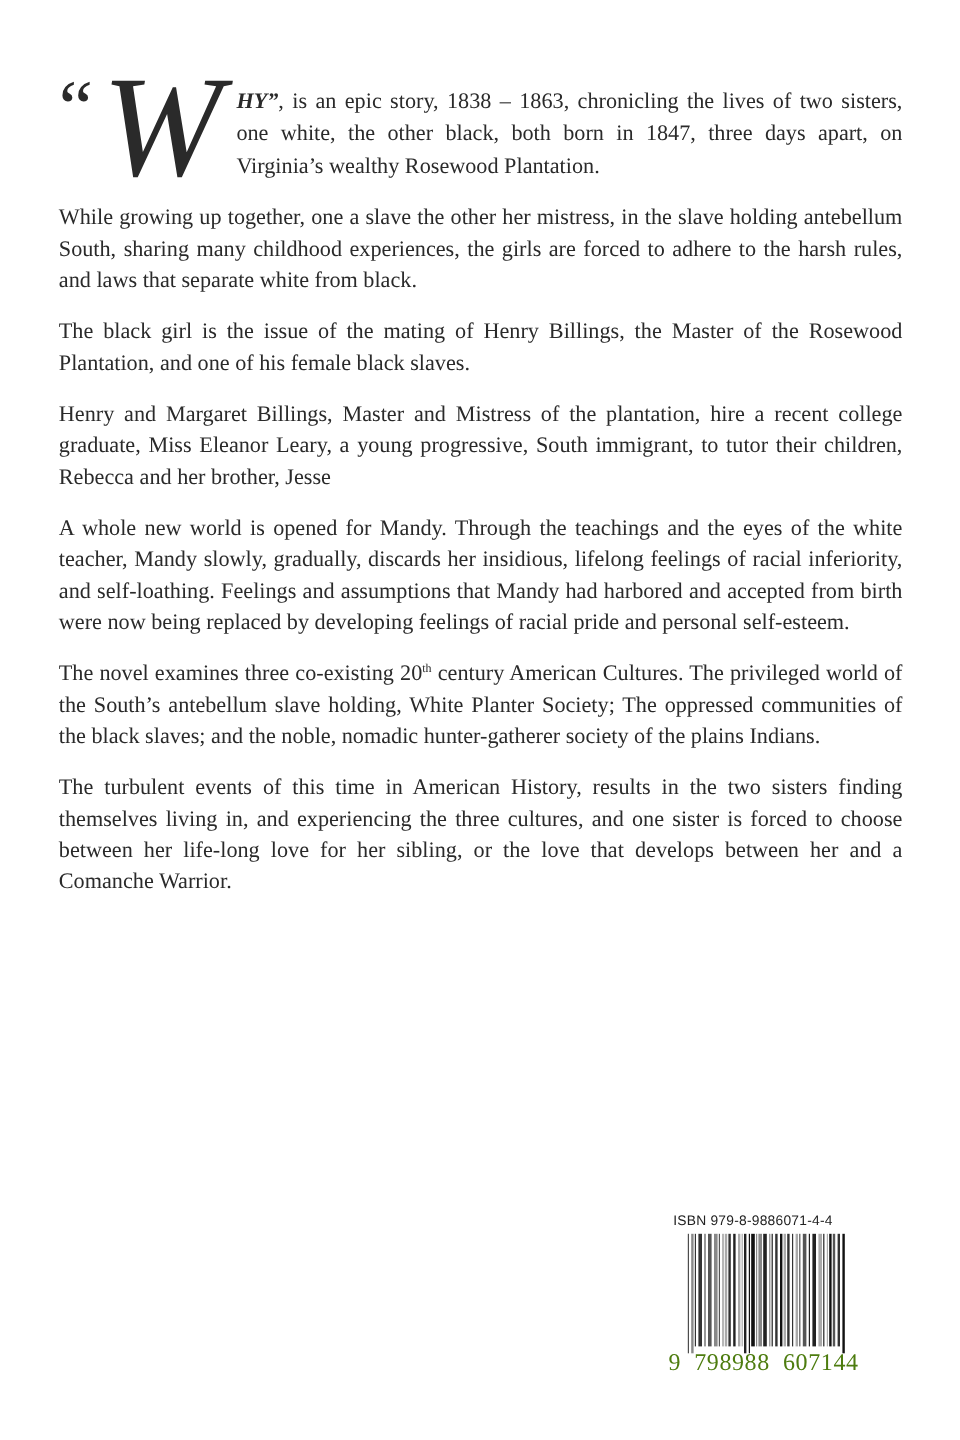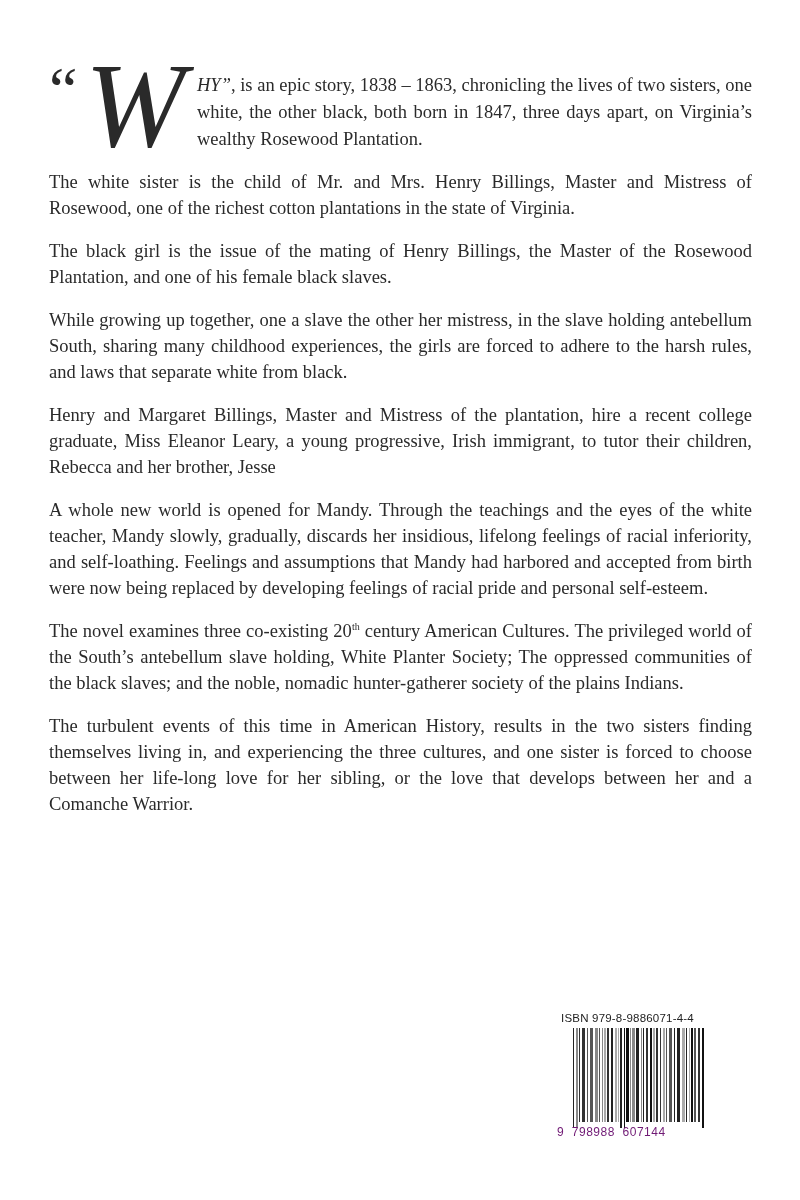--- a/index.html
+++ b/index.html
@@ -6,44 +6,43 @@
   body { width: 800px; height: 1200px; position: relative; overflow: hidden; }
   .page {
     position: absolute; left: 0; top: 0; width: 800px; height: 1200px; background: #fff;
     font-family: "Liberation Serif", "DejaVu Serif", serif; color: #2a2a2a;
   }
   .text-block { position: absolute; left: 49px; top: 72px; width: 703px; }
   .lead { position: relative; font-size: 18.5px; line-height: 27px; margin: 0 0 16px 0; text-align: justify; }
   .lead .dropcap-wrap { float: left; position: relative; width: 146px; height: 80px; margin-right: 2px; }
   .lead .quote-mark { position: absolute; left: 0; top: -14px; font-size: 64px; line-height: 64px; color: #2a2a2a; }
   .lead .dropcap { position: absolute; left: 36px; top: -26px; font-size: 120px; line-height: 120px; font-style: italic; color: #2a2a2a; }
-  .lead .lead-italic { font-style: italic; }
+  .lead .lead-italic { font-style: italic; font-weight: bold; }
   p.para { font-size: 18.5px; line-height: 26px; margin: 0 0 17px 0; text-align: justify; }
   sup { font-size: 10px; vertical-align: super; line-height: 0; margin-top: 33px; }
   .barcode-box { position: absolute; left: 551px; top: 1008px; width: 190px; height: 150px; }
   .isbn-top { position: absolute; left: 10px; top: 4px; font-family: "Liberation Sans", "DejaVu Sans", sans-serif; font-size: 11.5px; color: #222; letter-spacing: 0.2px; }
   .bars { position: absolute; left: 22px; top: 20px; width: 134px; height: 100px; }
-  .isbn-bottom { position: absolute; left: 6px; top: 117px; font-family: Liberation Sans, sans-serif; font-size: 12px; color: #701a75; letter-spacing: 0.5px; white-space: pre; }
+  .isbn-bottom { position: absolute; left: 6px; top: 117px; font-family: Liberation Serif, serif; font-size: 20px; color: #4d7c0f; letter-spacing: 0.5px; white-space: pre; }
 </style>
 </head>
 <body>
 
 <div class="page">
   <div class="text-block">
     <p class="lead">
       <span class="dropcap-wrap">
         <span class="quote-mark">“</span>
         <span class="dropcap">W</span>
       </span>
       <span class="lead-italic">HY”</span><span>, is an epic story, 1838 – 1863, chronicling the lives of two sisters, one white, the other black, both born in 1847, three days apart, on Virginia’s wealthy Rosewood Plantation.</span>
     </p>
-    <p class="para">The white sister is the child of Mr. and Mrs. Henry Billings, Master and Mistress of Rosewood, one of the richest cotton plantations in the state of Virginia.</p>
+    <p class="para">While growing up together, one a slave the other her mistress, in the slave holding antebellum South, sharing many childhood experiences, the girls are forced to adhere to the harsh rules, and laws that separate white from black.</p>
     <p class="para">The black girl is the issue of the mating of Henry Billings, the Master of the Rosewood Plantation, and one of his female black slaves.</p>
-    <p class="para">While growing up together, one a slave the other her mistress, in the slave holding antebellum South, sharing many childhood experiences, the girls are forced to adhere to the harsh rules, and laws that separate white from black.</p>
-    <p class="para">Henry and Margaret Billings, Master and Mistress of the plantation, hire a recent college graduate, Miss Eleanor Leary, a young progressive, Irish immigrant, to tutor their children, Rebecca and her brother, Jesse</p>
+    <p class="para">Henry and Margaret Billings, Master and Mistress of the plantation, hire a recent college graduate, Miss Eleanor Leary, a young progressive, South immigrant, to tutor their children, Rebecca and her brother, Jesse</p>
     <p class="para">A whole new world is opened for Mandy.  Through the teachings and the eyes of the white teacher, Mandy slowly, gradually, discards her insidious, lifelong feelings of racial inferiority, and self-loathing.  Feelings and assumptions that Mandy had harbored and accepted from birth were now being replaced by developing feelings of racial pride and personal self-esteem.</p>
     <p class="para"><span>The novel examines three co-existing 20</span><sup>th</sup><span> century American Cultures. The privileged world of the South’s antebellum slave holding, White Planter Society; The oppressed communities of the black slaves; and the noble, nomadic hunter-gatherer society of the plains Indians.</span></p>
     <p class="para">The turbulent events of this time in American History, results in the two sisters finding themselves living in, and experiencing the three cultures, and one sister is forced to choose between her life-long love for her sibling, or the love that develops between her and a Comanche Warrior.</p>
   </div>
 
   <div class="barcode-box">
     <div class="isbn-top">ISBN 979-8-9886071-4-4</div>
     <svg class="bars" id="bars" width="134" height="100" viewBox="0 0 134 100">
         <rect x="0" y="0" width="1" height="100" fill="#222"></rect>
         <rect x="3" y="0" width="2" height="100" fill="#888"></rect>

